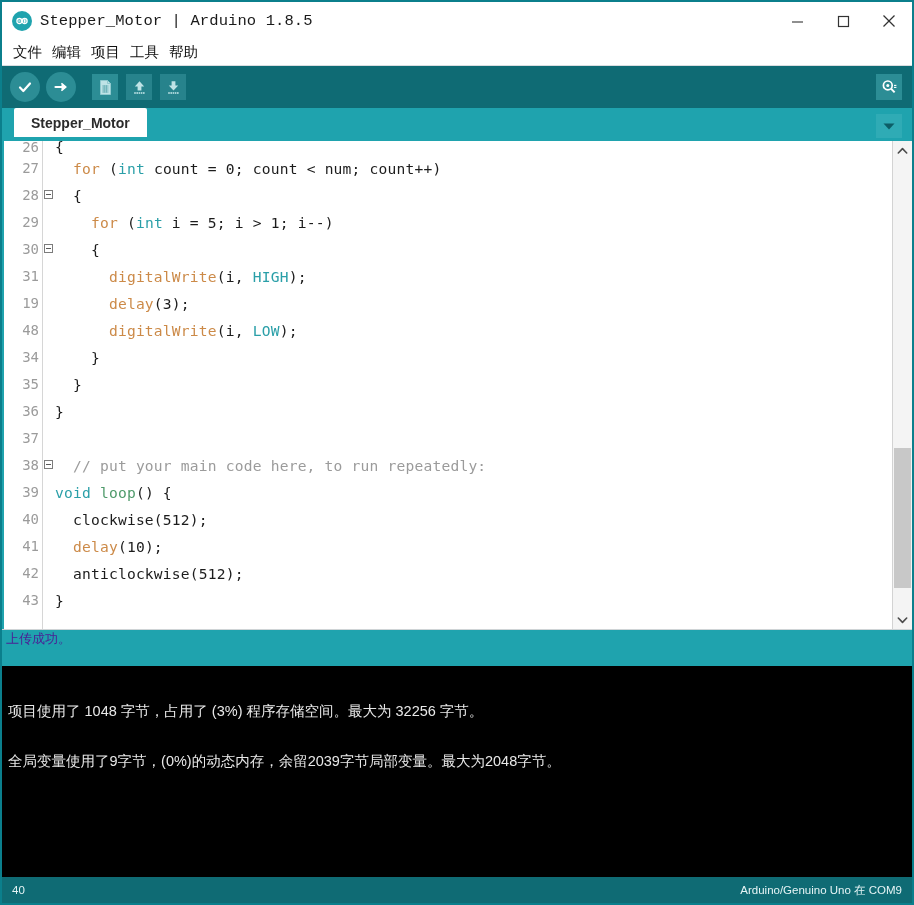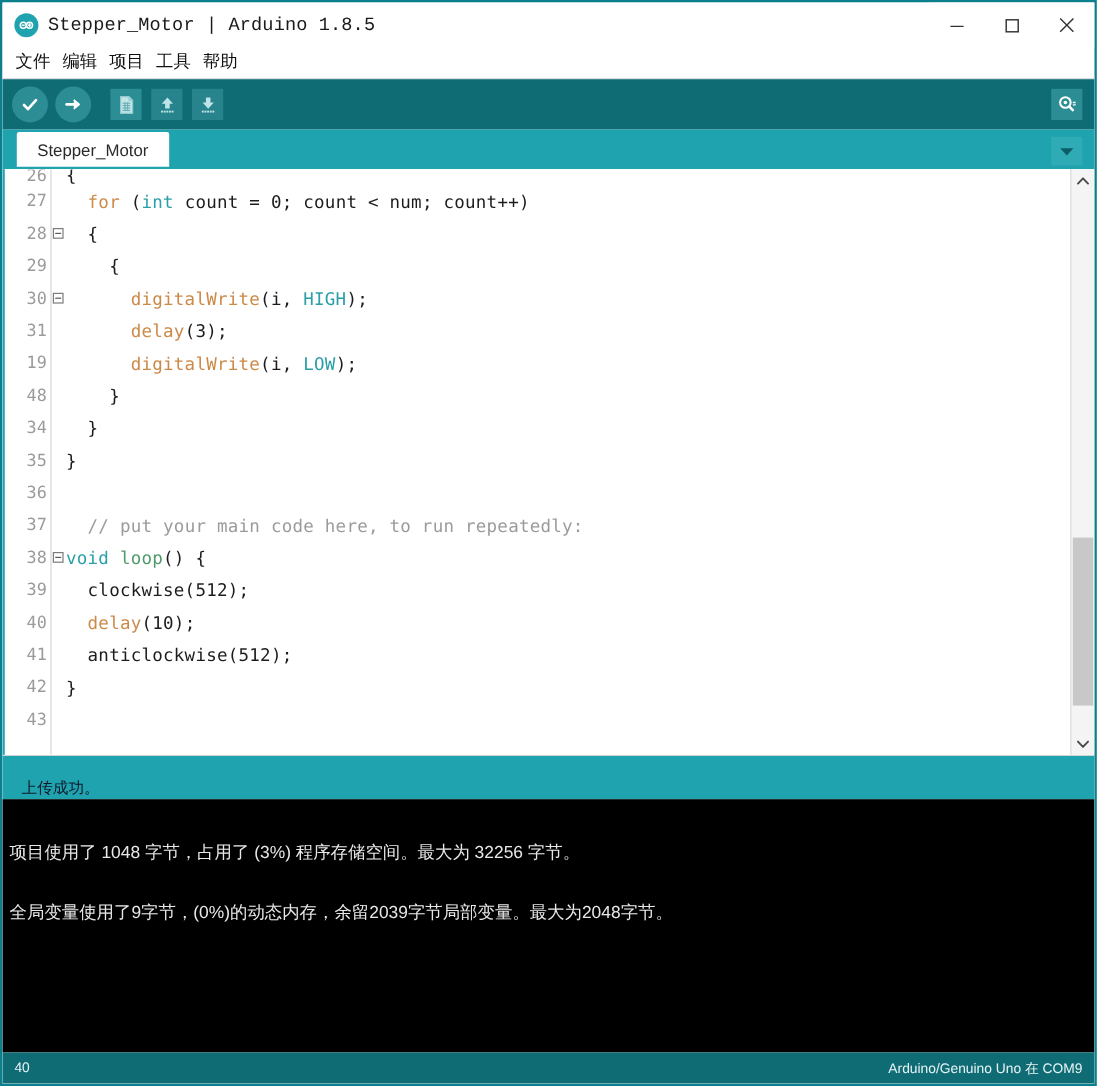--- a/index.html
+++ b/index.html
@@ -134,23 +134,24 @@
     align-items: center;
     justify-content: center;
   }
 
   
   .tabstrip {
     height: 22px;
     min-height: 33px;
     background: #1fa3ae;
     display: flex;
-    align-items: center;
+    align-items: flex-start;
     padding-left: 12px;
     position: relative;
+    font-weight: bold;
   }
   .tab {
     background: #ffffff;
     height: 29px;
     display: flex;
     align-items: center;
     padding: 0 17px;
     font-size: 14px;
     color: #2b2b2b;
     border-radius: 2px 2px 0 0;
@@ -274,24 +275,24 @@
     height: 140px;
     background: #c8c8c8;
   }
 
   
   .statusmsg {
     height: 36px;
     min-height: 36px;
     background: #1fa3ae;
     display: flex;
-    align-items: flex-end;
-    padding-left: 16px;
+    align-items: flex-start;
+    padding-left: 4px;
     font-size: 13px;
-    color: #0f172a;
+    color: #4c1d95;
     font-family: "Liberation Sans", sans-serif;
     border-top: 1px solid #cfd4d6;
   }
 
   
   .console {
     flex: 1 1 auto;
     background: #000000;
     padding: 8px 6px 0 6px;
     overflow: hidden;
@@ -460,20 +461,21 @@
           <div class="gline">39</div>
           <div class="gline">40</div>
           <div class="gline">41</div>
           <div class="gline">42</div>
           <div class="gline">43</div>
         </div>
       <div class="code" id="codebody">
           <div class="cline" style="height: 14px; line-height: 12px; overflow: hidden;"><span class="plain">{</span></div>
           <div class="cline"><span class="plain">  </span><span class="kw">for</span><span class="plain"> (</span><span class="type">int</span><span class="plain"> count = 0; count &lt; num; count++)</span></div>
           <div class="cline"><span class="plain">  {</span></div>
+          <div class="cline"><span class="plain">    </span><span class="kw">for</span><span class="plain"> (</span><span class="type">int</span><span class="plain"> i = 5; i &gt; 1; i--)</span></div>
           <div class="cline"><span class="plain">    {</span></div>
           <div class="cline"><span class="plain">      </span><span class="kw">digitalWrite</span><span class="plain">(i, </span><span class="type">HIGH</span><span class="plain">);</span></div>
           <div class="cline"><span class="plain">      </span><span class="kw">delay</span><span class="plain">(3);</span></div>
           <div class="cline"><span class="plain">      </span><span class="kw">digitalWrite</span><span class="plain">(i, </span><span class="type">LOW</span><span class="plain">);</span></div>
           <div class="cline"><span class="plain">    }</span></div>
           <div class="cline"><span class="plain">  }</span></div>
           <div class="cline"><span class="plain">}</span></div>
           <div class="cline"><span class="plain"></span></div>
           <div class="cline"><span class="plain">  </span><span class="comment">// put your main code here, to run repeatedly:</span></div>
           <div class="cline"><span class="void">void</span><span class="plain"> </span><span class="fn">loop</span><span class="plain">() {</span></div>

